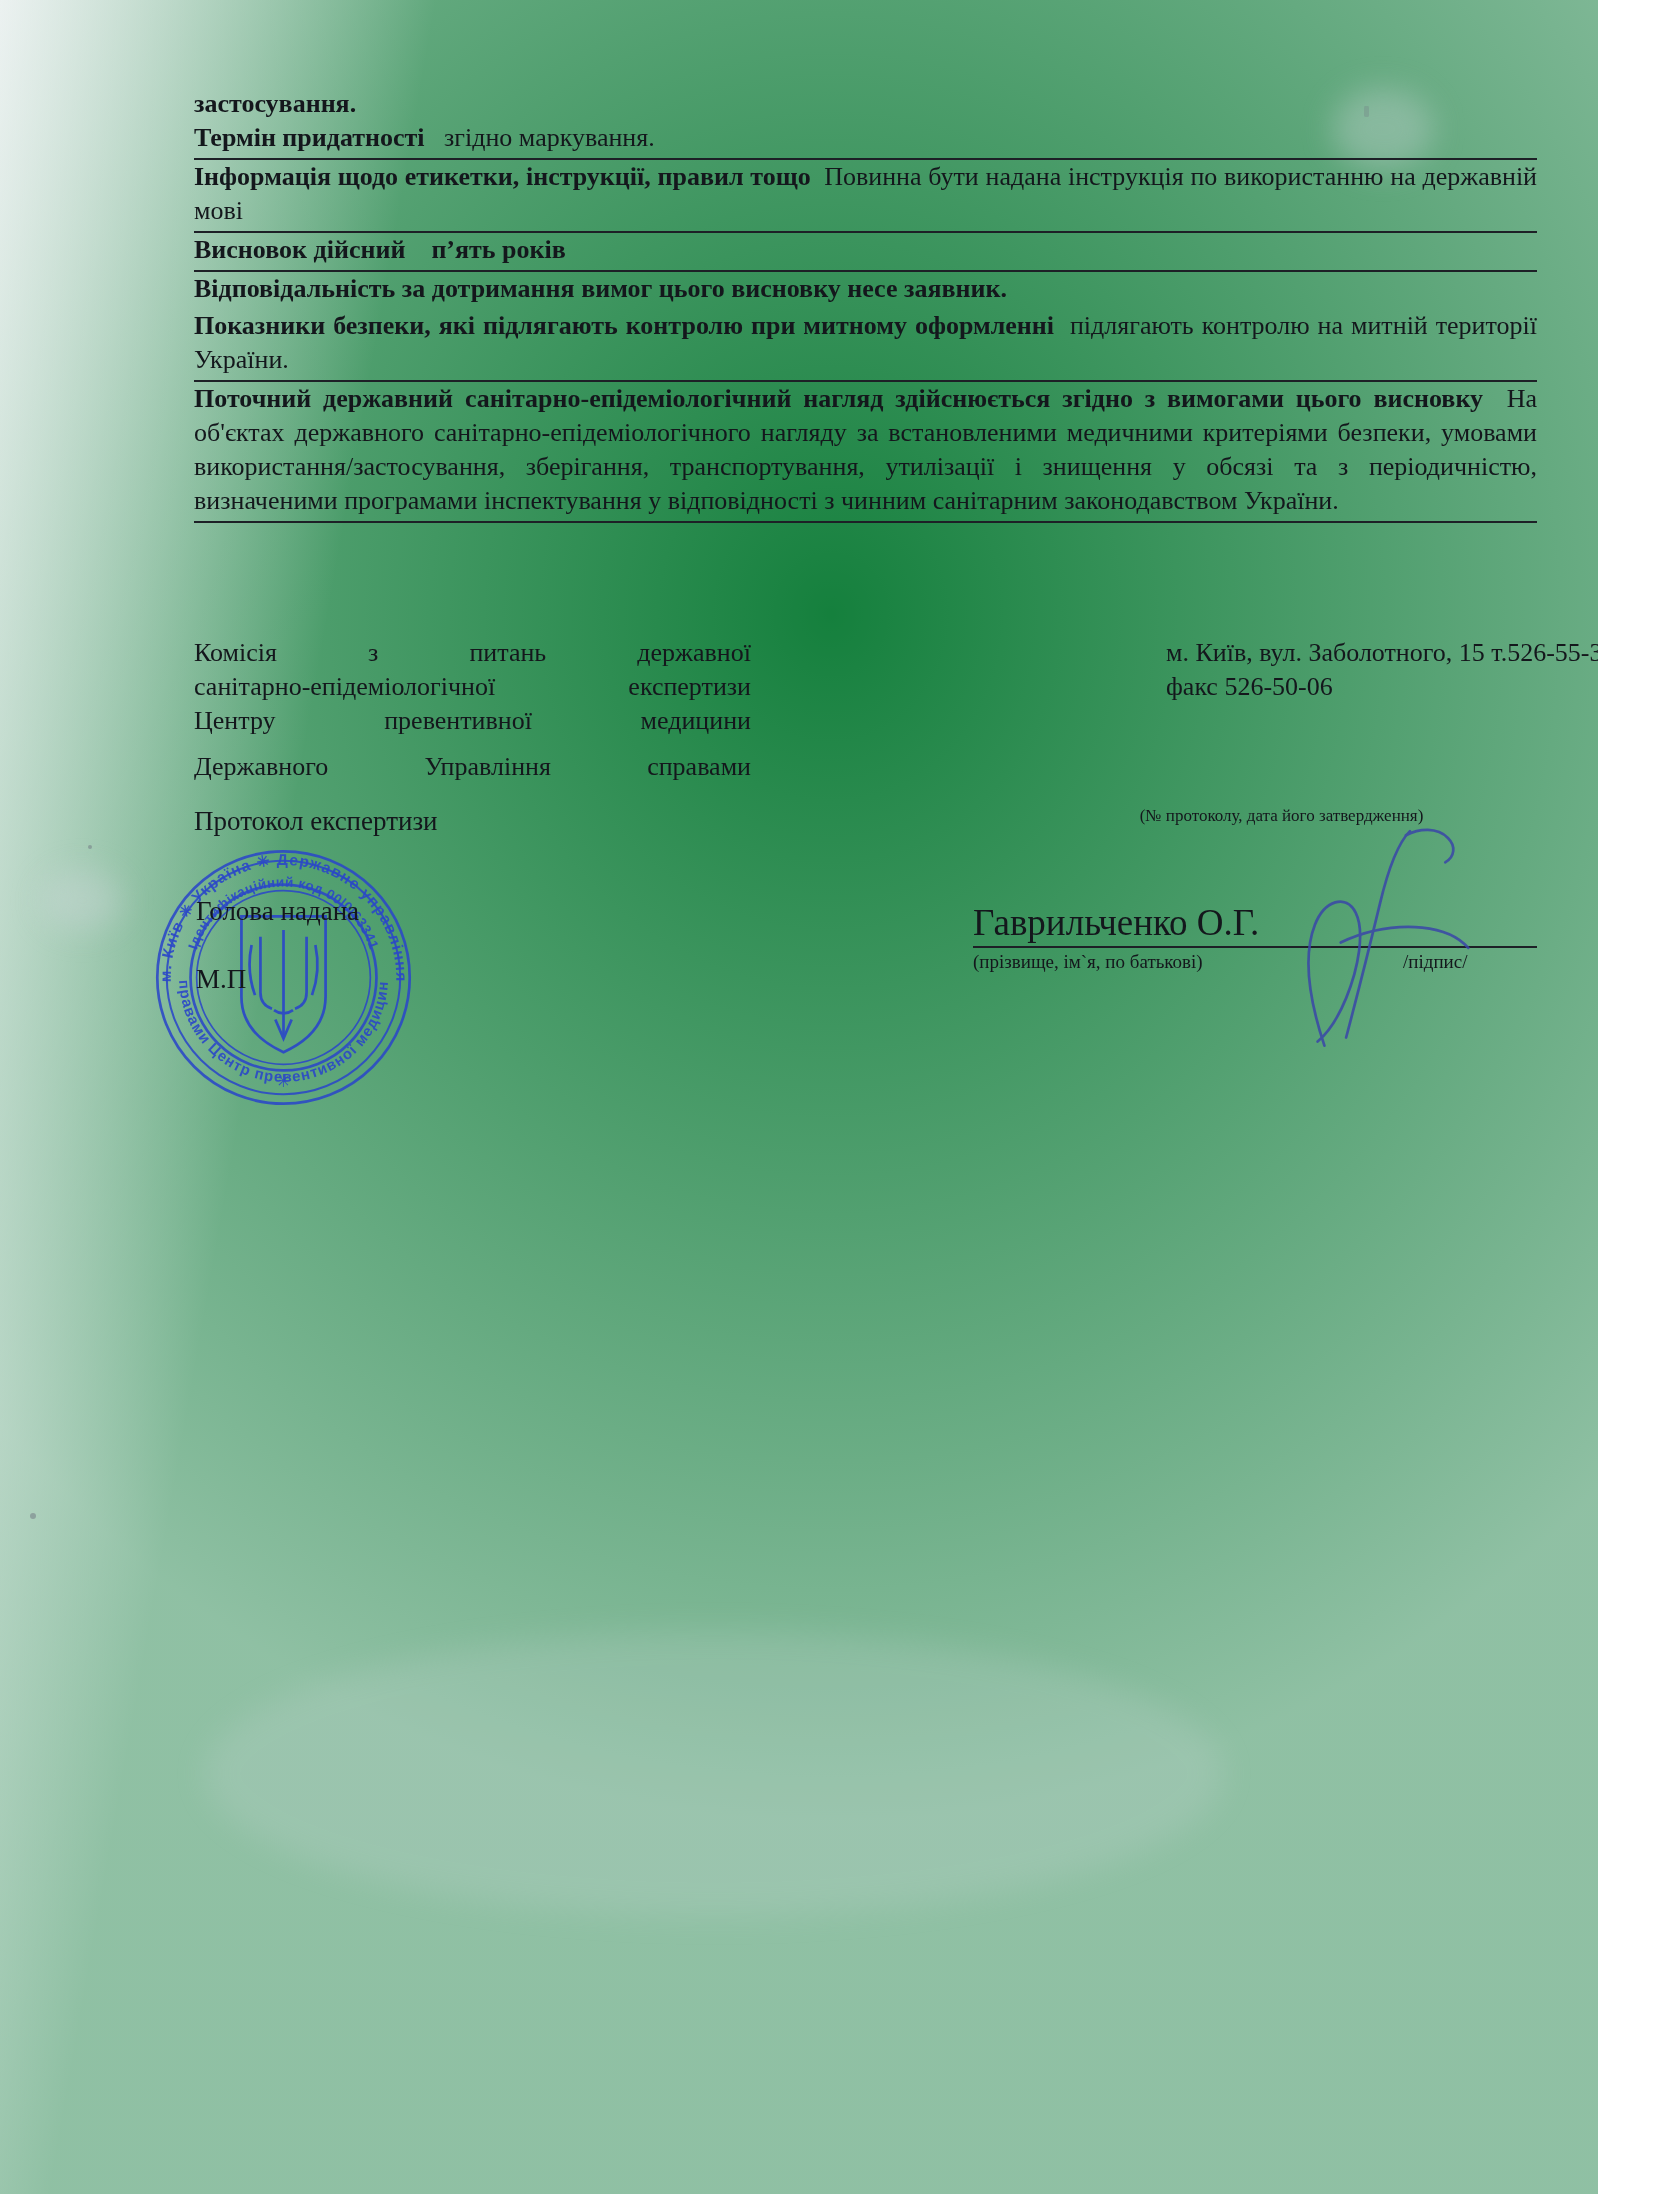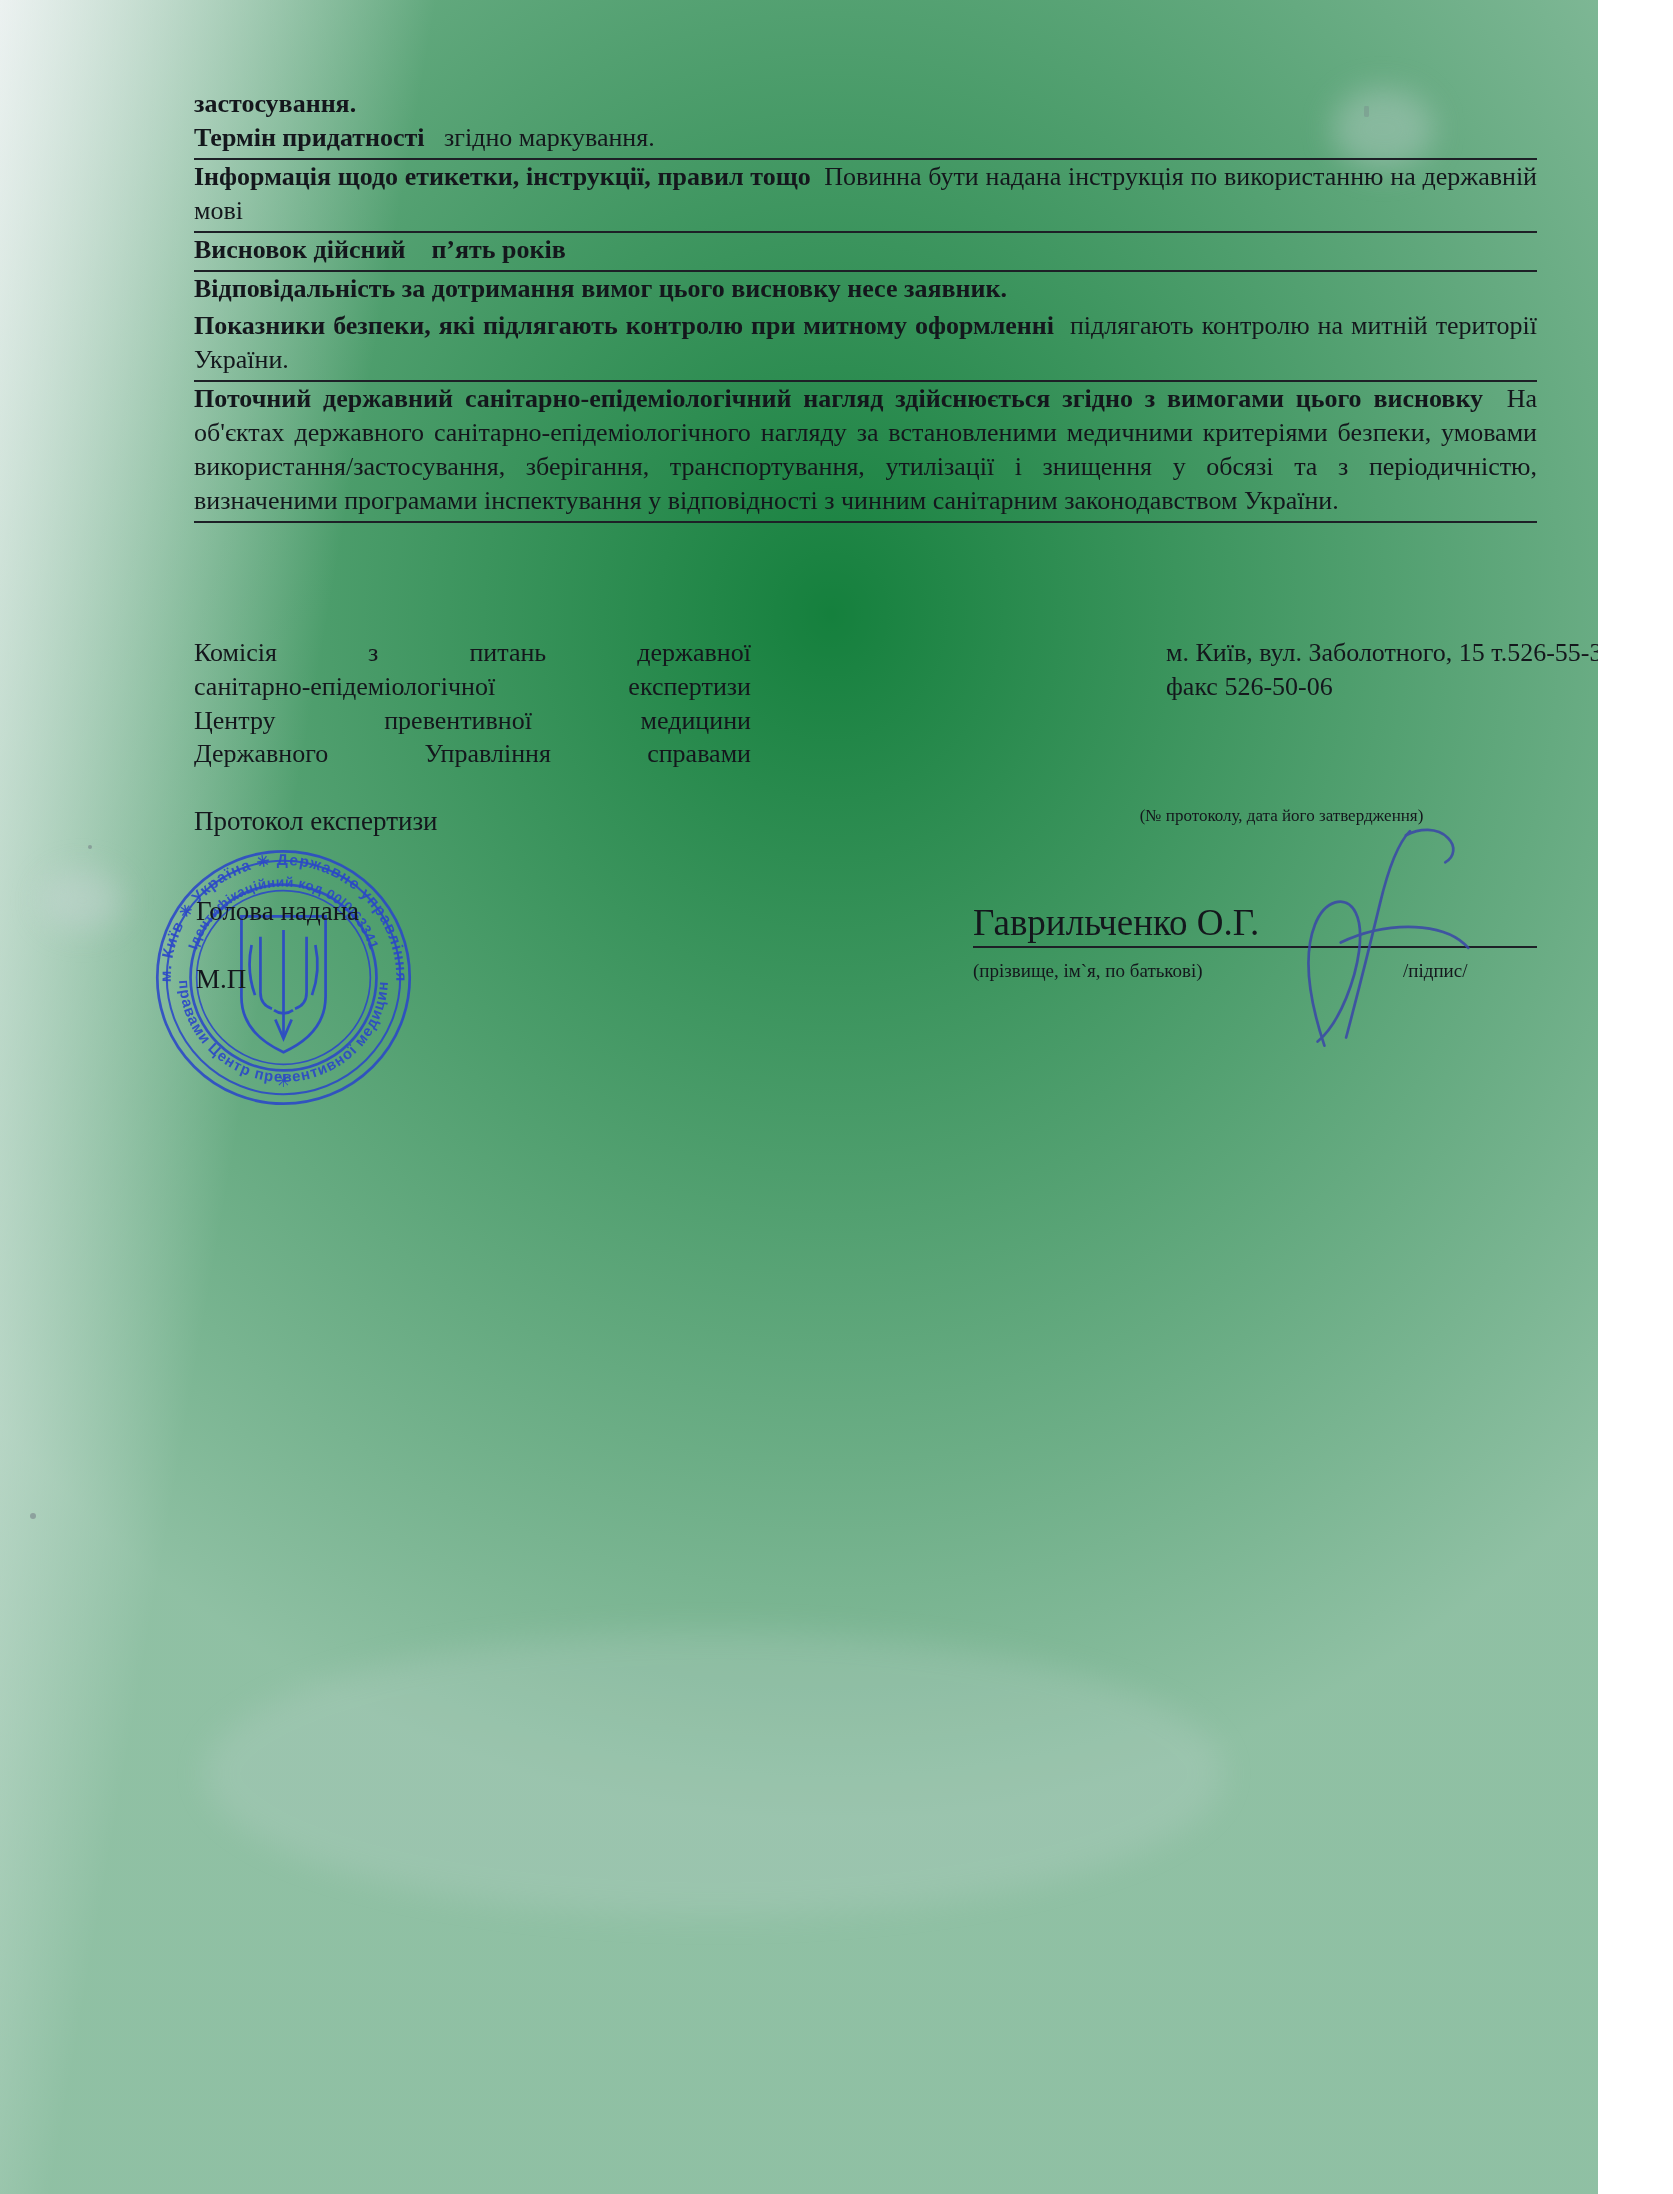--- a/index.html
+++ b/index.html
@@ -95,20 +95,21 @@
     text-justify: inter-word;
   }
   .commission .cline {
     display: block;
     text-align: justify;
     text-align-last: justify;
     white-space: nowrap;
   }
   .commission .cline.last {
     text-align-last: justify;
+    margin-top: 13px;
   }
   .address {
     position: absolute;
     left: 972px;
     top: 0;
     width: 612px;
     font-size: 26px;
     line-height: 1.30;
     text-align: left;
   }
@@ -176,21 +177,21 @@
     white-space: nowrap;
   }
   .sign-block .sig-slot {
     flex: 1;
     border-bottom: 2px solid #1d2026;
     height: 33px;
   }
   .sign-block .caption-row {
     display: flex;
     align-items: flex-end;
-    margin-top: 12px;
+    margin-top: 3px;
     font-size: 19px;
   }
   .sign-block .cap-name {
     width: 340px;
     white-space: nowrap;
   }
   .sign-block .cap-sign {
     margin-left: 90px;
     white-space: nowrap;
   }

